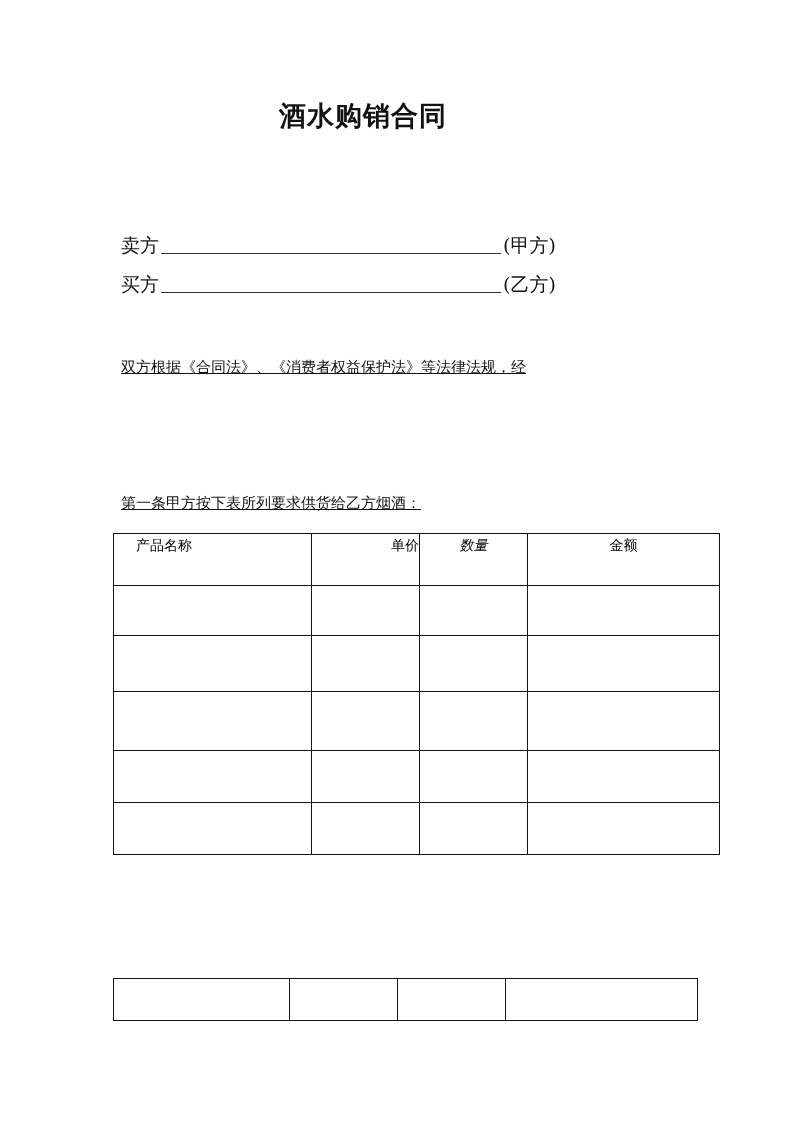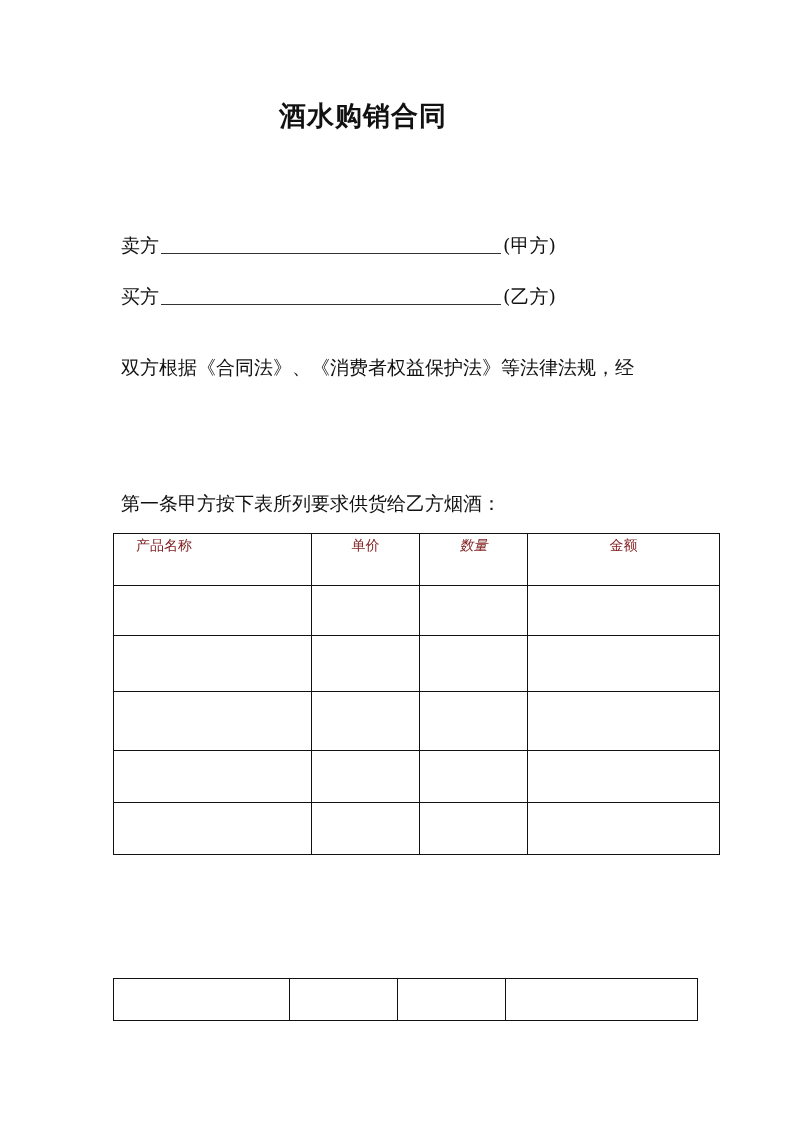--- a/index.html
+++ b/index.html
@@ -2,50 +2,50 @@
 <html><head>
 <meta charset="utf-8">
 <style>
   html, body { margin:0; padding:0; background:#ffffff; }
   body { width:794px; height:1123px; position:relative; overflow:hidden;
          font-family:"DejaVu Serif","Liberation Serif",serif; color:#111; }
   .abs { position:absolute; }
   .title { left:0; width:726px; top:98px; text-align:center; font-size:27px; font-weight:bold; letter-spacing:1px; }
   .line { left:121px; font-size:19px; white-space:nowrap; }
   .blank { display:inline-block; width:340px; border-bottom:1px solid #333; height:18px; vertical-align:-2px; margin:0 2px; }
-  .para { left:121px; font-size:19px; line-height:42px; width:570px; }
+  .para { left:121px; font-size:15px; line-height:42px; width:570px;text-decoration:underline; }
   table { position:absolute; border-collapse:collapse; left:113px; table-layout:fixed; }
   td { border:1.5px solid #111; padding:0; vertical-align:top; }
-  .hdr { font-size:14px; color:#7f1d1d; padding-top:3px; }
+  .hdr { font-size:14px; color:#000000; padding-top:3px; }
   .c0 { width:175px; } .c1 { width:107px; } .c2 { width:107px; } .c3 { width:191px;margin-top:24px; }
 </style>
 </head>
 <body>
 
 <div class="abs title">酒水购销合同</div>
 
 <div class="abs line" style="top:188px;margin-top:45px;">
   <span>卖方</span><span class="blank"></span><span>(甲方)</span>
 </div>
 
-<div class="abs line" style="top:284px;text-align:center;">
+<div class="abs line" style="top:272px;text-align:center;">
   <span>买方</span><span class="blank"></span><span>(乙方)</span>
 </div>
 
 <div class="abs para" style="top:346px;">
   <div>双方根据《合同法》、《消费者权益保护法》等法律法规，经</div>
 </div>
 
 <div class="abs para" style="top:482px;">第一条甲方按下表所列要求供货给乙方烟酒：</div>
 
 <table style="top:533px;">
   <tbody>
       <tr style="height:52px;">
     <td class="c0 hdr" style="padding-left:22px;">产品名称</td>
-    <td class="c1 hdr" style="text-align:center;">单价</td>
+    <td class="c1 hdr" style="text-align:right;">单价</td>
     <td class="c2 hdr" style="text-align:center;font-style:italic;">数量</td>
     <td class="c3 hdr" style="text-align:center;">金额</td>
   </tr>
   <tr style="height:50px;">
         <td></td>
         <td></td>
         <td></td>
         <td></td>
       </tr>
   <tr style="height:56px;">

